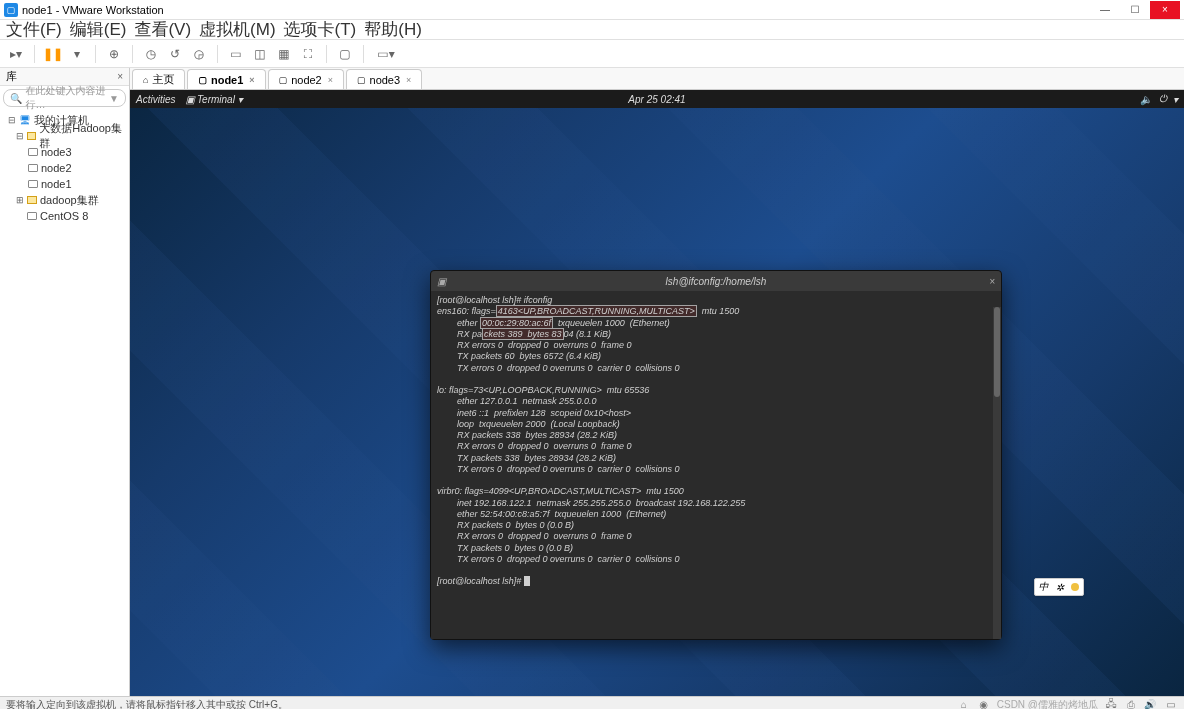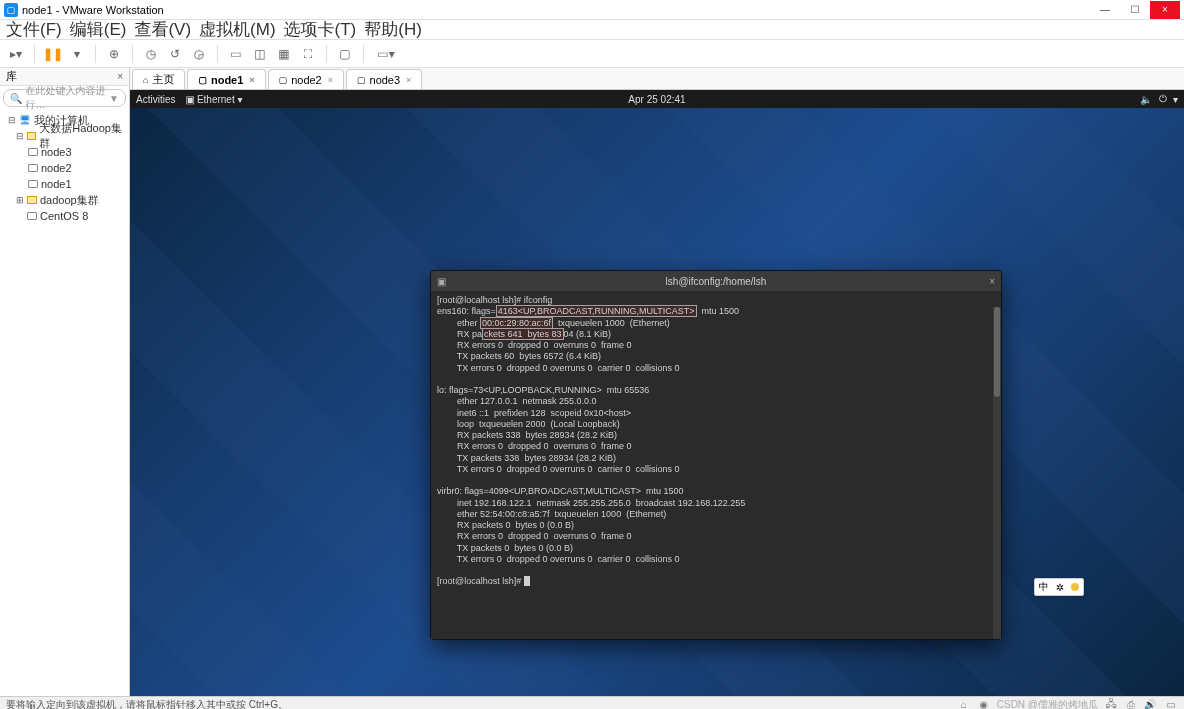--- a/index.html
+++ b/index.html
@@ -45,21 +45,21 @@
 .content { flex: 1; display: flex; flex-direction: column; background: #fff; }
 
 
 .tabs { height: 22px; display: flex; align-items: flex-end; background: #f8f8f8; border-bottom: 1px solid #ccc; padding-left: 2px; gap: 2px; }
 .tab { height: 20px; padding: 0 10px; display: flex; align-items: center; font-size: 11px; background: #fff; border: 1px solid #ccc; border-bottom: none; border-radius: 4px 4px 0 0; gap: 4px; }
 .tab.active { font-weight: bold; background:#fff; }
 .tab .ticon { font-size: 9px; }
 .tab .x { color: #888; font-size: 9px; margin-left: 2px; }
 
 
-.vmscreen { flex: 1; position: relative; background: linear-gradient(135deg, #0a2540 0%, #163a6b 25%, #1d4d8f 50%, #163a6b 75%, #0a2540 100%); overflow: hidden; }
+.vmscreen { flex: 1; position: relative; background: linear-gradient(135deg, #0a2540 0%, #163a6b 25%, #1d4d8f 50%, #163a6b 75%, #0a2540 100%); overflow: hidden; font-style: italic; }
 .vmscreen::before { content:""; position:absolute; inset:0; background:
   linear-gradient(45deg, rgba(40,80,140,.15) 25%, transparent 25%, transparent 50%, rgba(40,80,140,.15) 50%, rgba(40,80,140,.15) 75%, transparent 75%);
   background-size: 260px 260px; }
 
 
 .gnomebar { position: absolute; top: 0; left: 0; right: 0; height: 18px; background: #1b1b1b; color: #ddd; display: flex; align-items: center; font-size: 10px; padding: 0 6px; }
 .gnomebar .center { position: absolute; left: 50%; transform: translateX(-50%); }
 .gnomebar .right { margin-left: auto; display: flex; gap: 6px; align-items: center; }
 .gnomebar .act { margin-right: 10px; }
 .gnomebar .termmenu { display:flex; align-items:center; gap:2px;}
@@ -199,40 +199,40 @@
         <span class="x">×</span>
       </div>
     </div>
 
     <div class="vmscreen">
 
       <div class="gnomebar">
         <span class="act">Activities</span>
         <span class="termmenu">
           <span>▣</span>
-          <span>Ethernet ▾</span>
+          <span>Terminal ▾</span>
         </span>
         <span class="center">Apr 25  02:41</span>
         <span class="right">
           <span>🔈</span>
           <span>⏻</span>
           <span>▾</span>
         </span>
       </div>
 
       <div class="termwin">
         <div class="twtitle">
           <span class="twicon">▣</span>
           <span>lsh@ifconfig:/home/lsh</span>
           <span class="twclose">×</span>
         </div>
         <div class="twbody"><span>[root@localhost lsh]# ifconfig</span>
 <span>ens160: flags=</span><span class="hl">4163&lt;UP,BROADCAST,RUNNING,MULTICAST&gt;</span><span>  mtu 1500</span>
 <span>        ether </span><span class="hl">00:0c:29:80:ac:6f</span><span>  txqueuelen 1000  (Ethernet)</span>
-<span>        RX pa</span><span class="hl">ckets 641  bytes 83</span><span>04 (8.1 KiB)</span>
+<span>        RX pa</span><span class="hl">ckets 389  bytes 83</span><span>04 (8.1 KiB)</span>
 <span>        RX errors 0  dropped 0  overruns 0  frame 0</span>
 <span>        TX packets 60  bytes 6572 (6.4 KiB)</span>
 <span>        TX errors 0  dropped 0 overruns 0  carrier 0  collisions 0</span>
 <span></span>
 <span>lo: flags=73&lt;UP,LOOPBACK,RUNNING&gt;  mtu 65536</span>
 <span>        ether 127.0.0.1  netmask 255.0.0.0</span>
 <span>        inet6 ::1  prefixlen 128  scopeid 0x10&lt;host&gt;</span>
 <span>        loop  txqueuelen 2000  (Local Loopback)</span>
 <span>        RX packets 338  bytes 28934 (28.2 KiB)</span>
 <span>        RX errors 0  dropped 0  overruns 0  frame 0</span>

